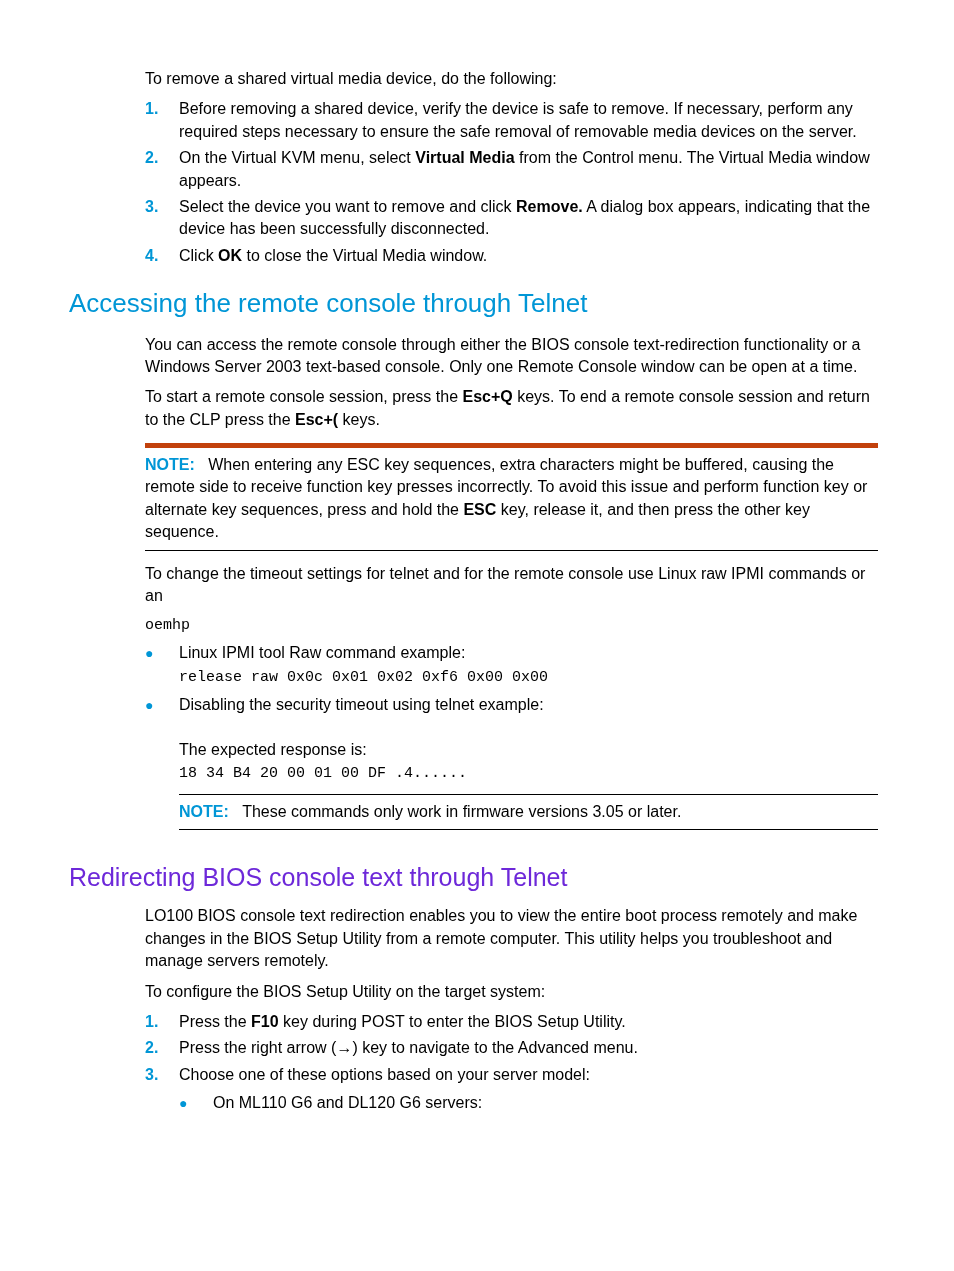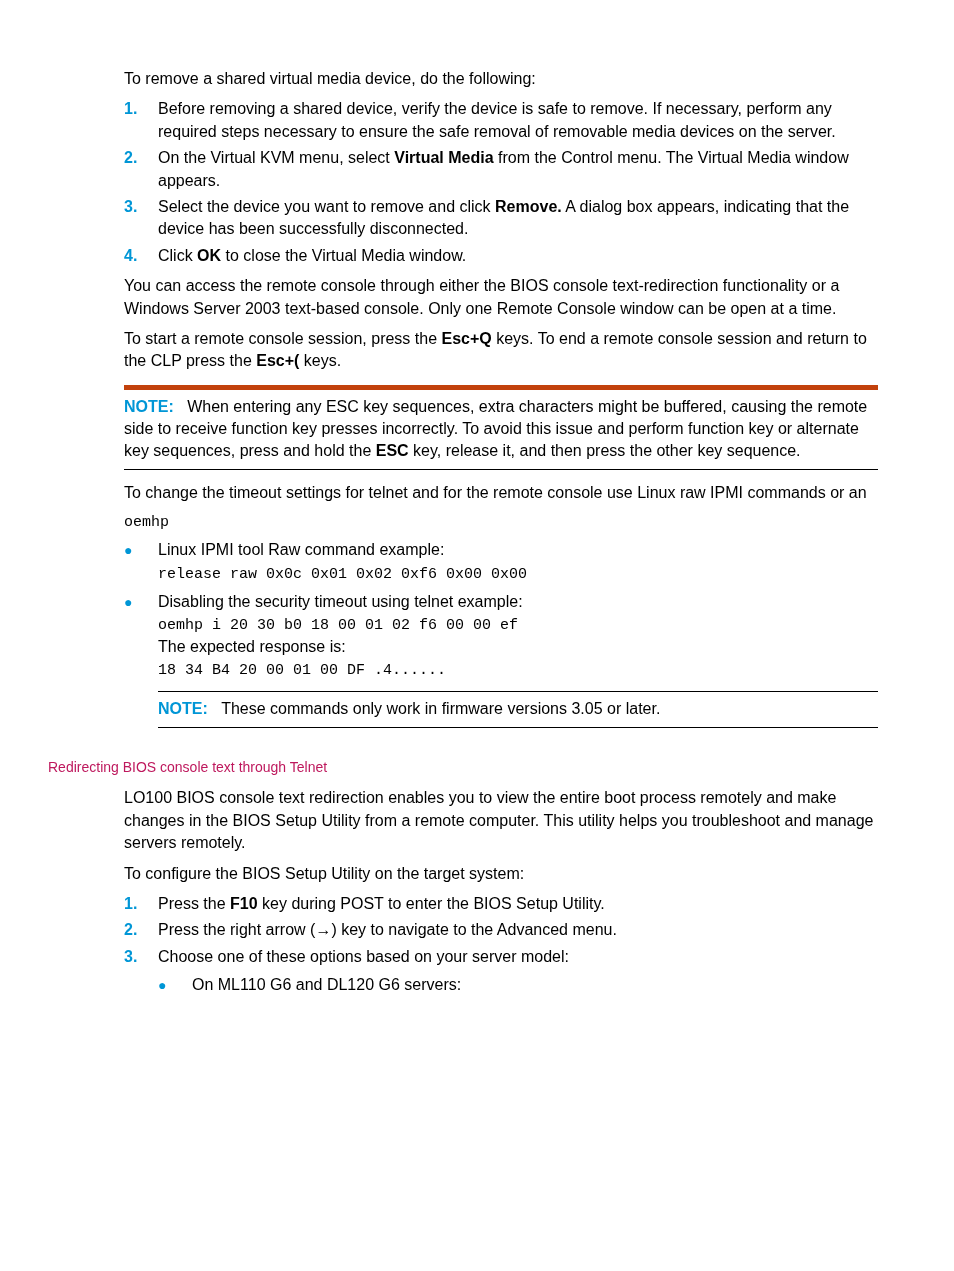--- a/index.html
+++ b/index.html
@@ -6,34 +6,35 @@
       font-family: Arial, Helvetica, sans-serif;
       font-size: 16px;
       line-height: 1.4;
       color: #000;
       background: #fff;
       margin: 0;
       padding: 0;
       width: 954px;
     }
     .page {
-      padding: 60px 76px 40px 48px;
+      padding: 60px 76px 40px 60px;
+      margin-left: 9px;
     }
     .indent-body {
       margin-left: 76px;
     }
     .h1 {
       font-size: 26px;
       color: #0096d6;
       font-weight: normal;
       margin: 18px 0 12px 0;
     }
     .h2 {
-      font-size: 14px;
-      color: #be185d;
+      font-size: 25px;
+      color: #6d28d9;
       font-weight: normal;
       margin: 20px 0 10px 0;
     }
     p {
       margin: 8px 0;
     }
     ol {
       list-style: none;
       padding: 0;
       margin: 6px 0;
@@ -127,20 +128,21 @@
       </li>
       <li>
         <span class="num">4.</span>
         <span class="li-body">
           <span>Click </span><b>OK</b><span> to close the Virtual Media window.</span>
         </span>
       </li>
     </ol>
   </div>
 
+  <div class="h1">Accessing the remote console through Telnet</div>
   <div class="indent-body">
     <p>You can access the remote console through either the BIOS console text-redirection functionality or a Windows Server 2003 text-based console. Only one Remote Console window can be open at a time.</p>
     <p>
       <span>To start a remote console session, press the </span><b>Esc+Q</b><span> keys. To end a remote console session and return to the CLP press the </span><b>Esc+(</b><span> keys.</span>
     </p>
 
     <div class="note-box">
       <span class="note-label">NOTE:</span>&nbsp;&nbsp;&nbsp;<span>When entering any ESC key sequences, extra characters might be buffered, causing the remote side to receive function key presses incorrectly. To avoid this issue and perform function key or alternate key sequences, press and hold the </span><b>ESC</b><span> key, release it, and then press the other key sequence.</span>
     </div>
 
@@ -152,21 +154,21 @@
         <span class="bullet">●</span>
         <span class="li-body">
           <span>Linux IPMI tool Raw command example:</span><br>
           <span class="code">release raw 0x0c 0x01 0x02 0xf6 0x00 0x00</span>
         </span>
       </li>
       <li>
         <span class="bullet">●</span>
         <span class="li-body">
           <span>Disabling the security timeout using telnet example:</span><br>
-          <span class="code">oemhp i 20 30 b0 18 00 01 02 f6 00 00 ef</span><br>
+          <br>
           <span>The expected response is:</span><br>
           <span class="code">18 34 B4 20 00 01 00 DF  .4......</span>
           <div class="note-box-small">
             <span class="note-label">NOTE:</span>&nbsp;&nbsp;&nbsp;<span>These commands only work in firmware versions 3.05 or later.</span>
           </div>
         </span>
       </li>
     </ul>
   </div>
 

